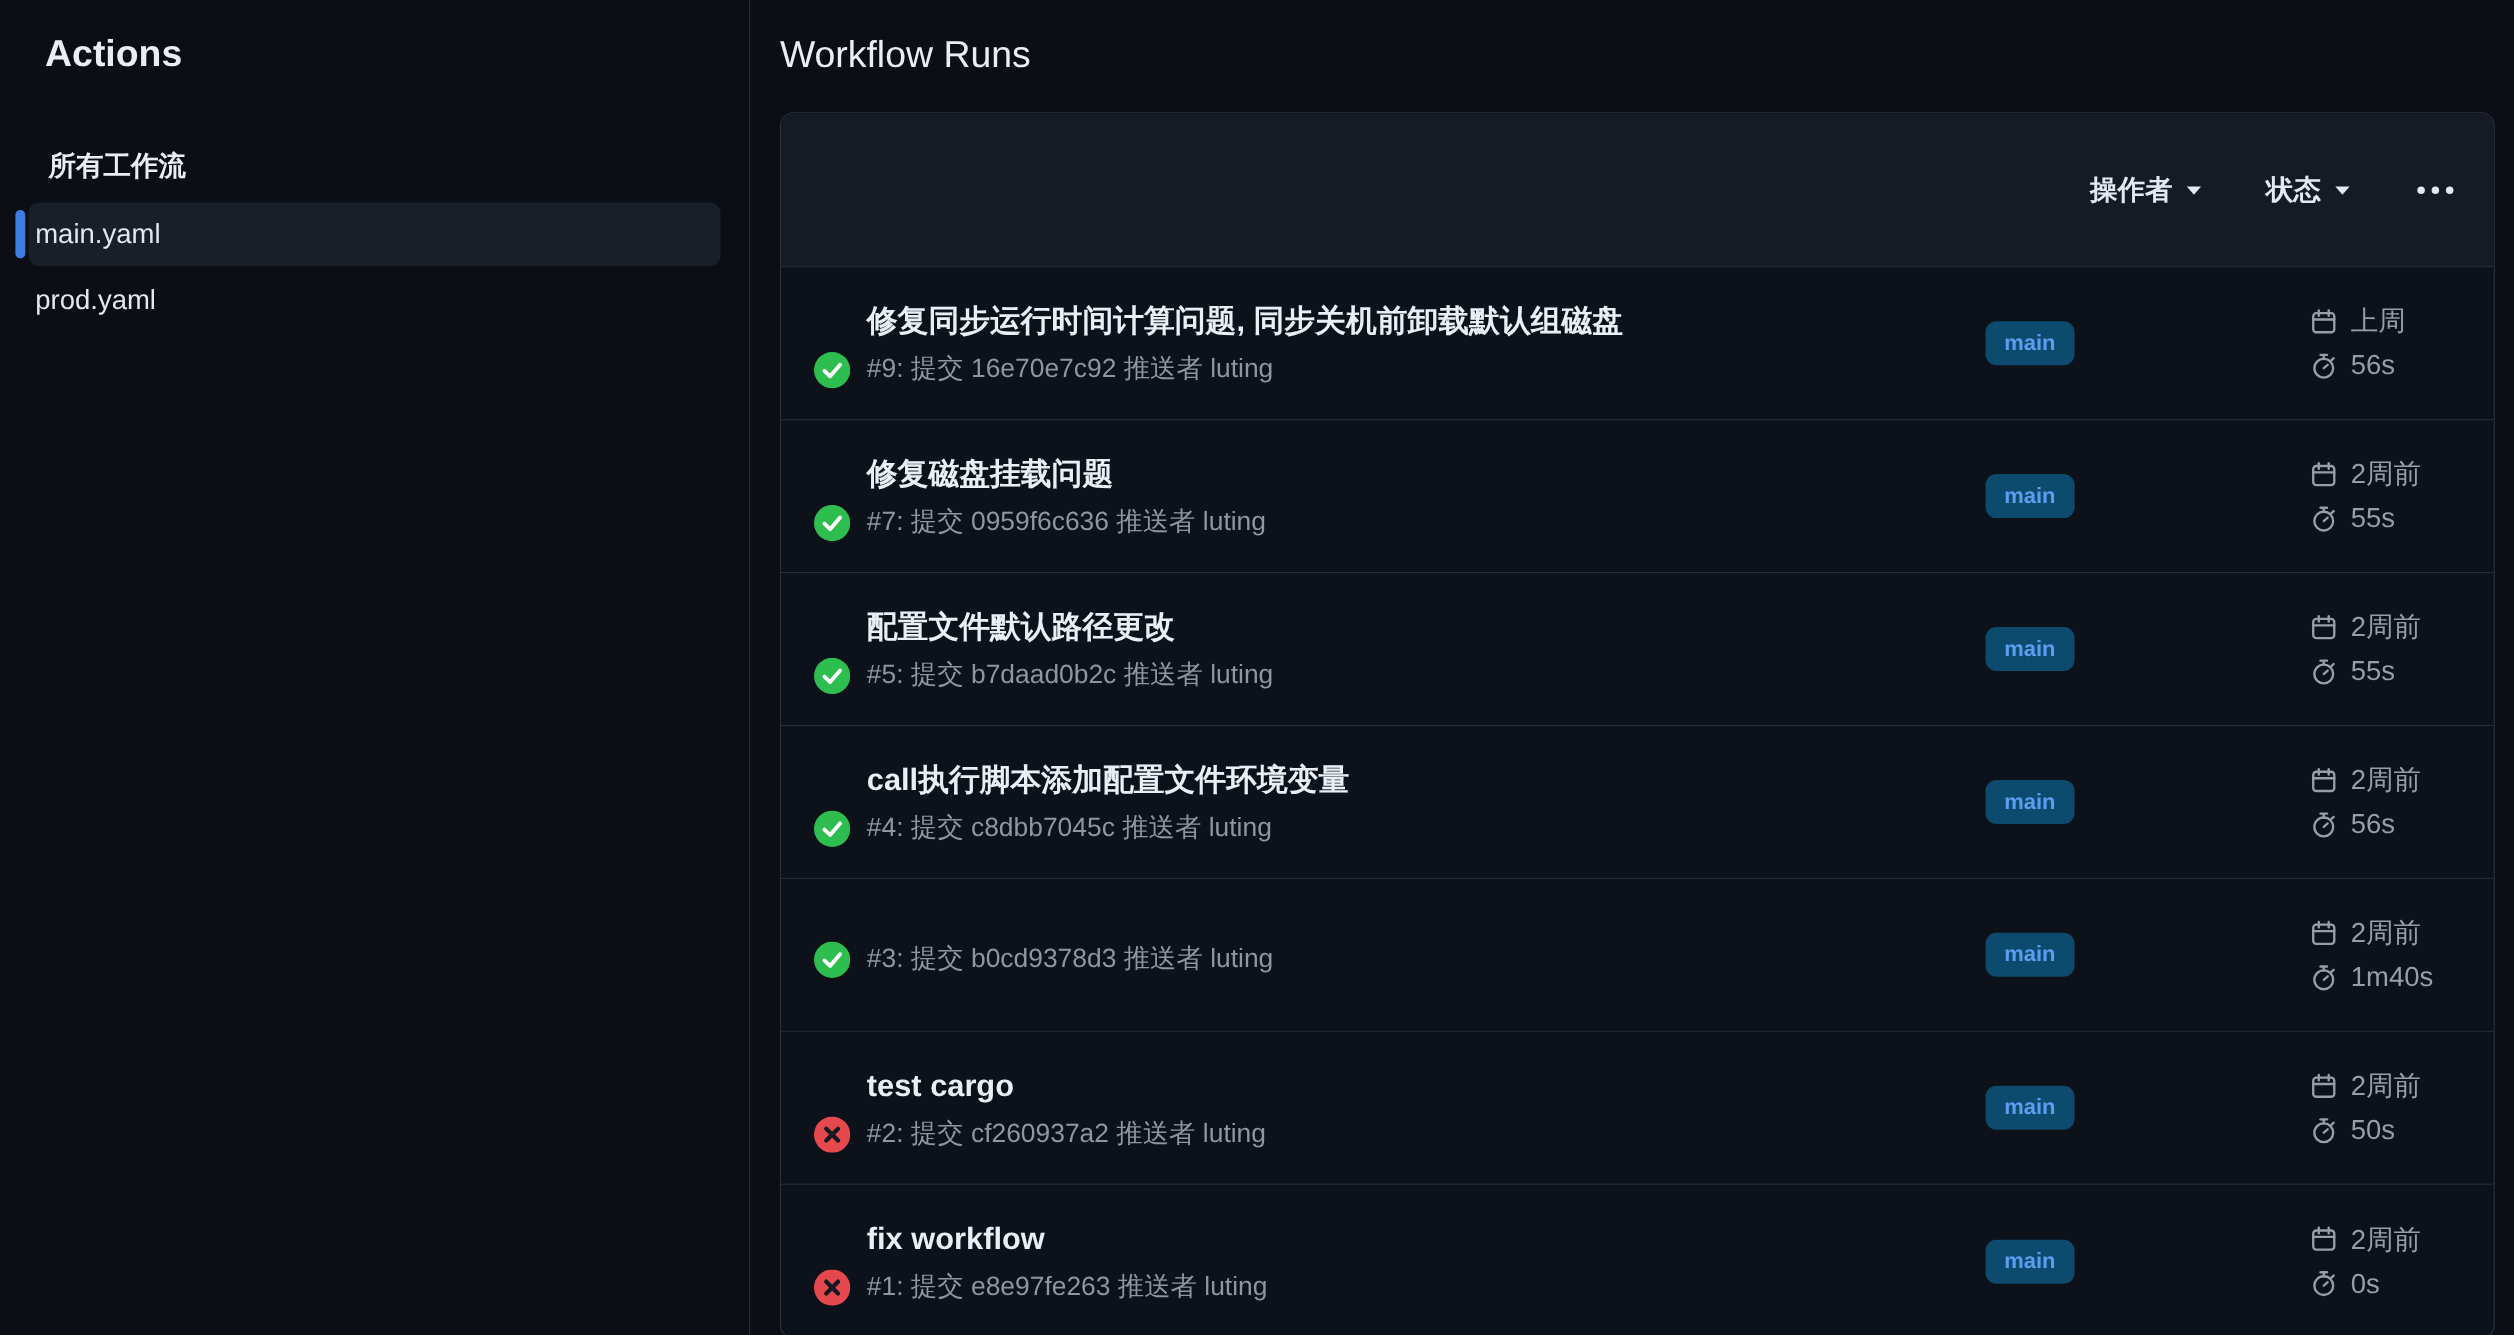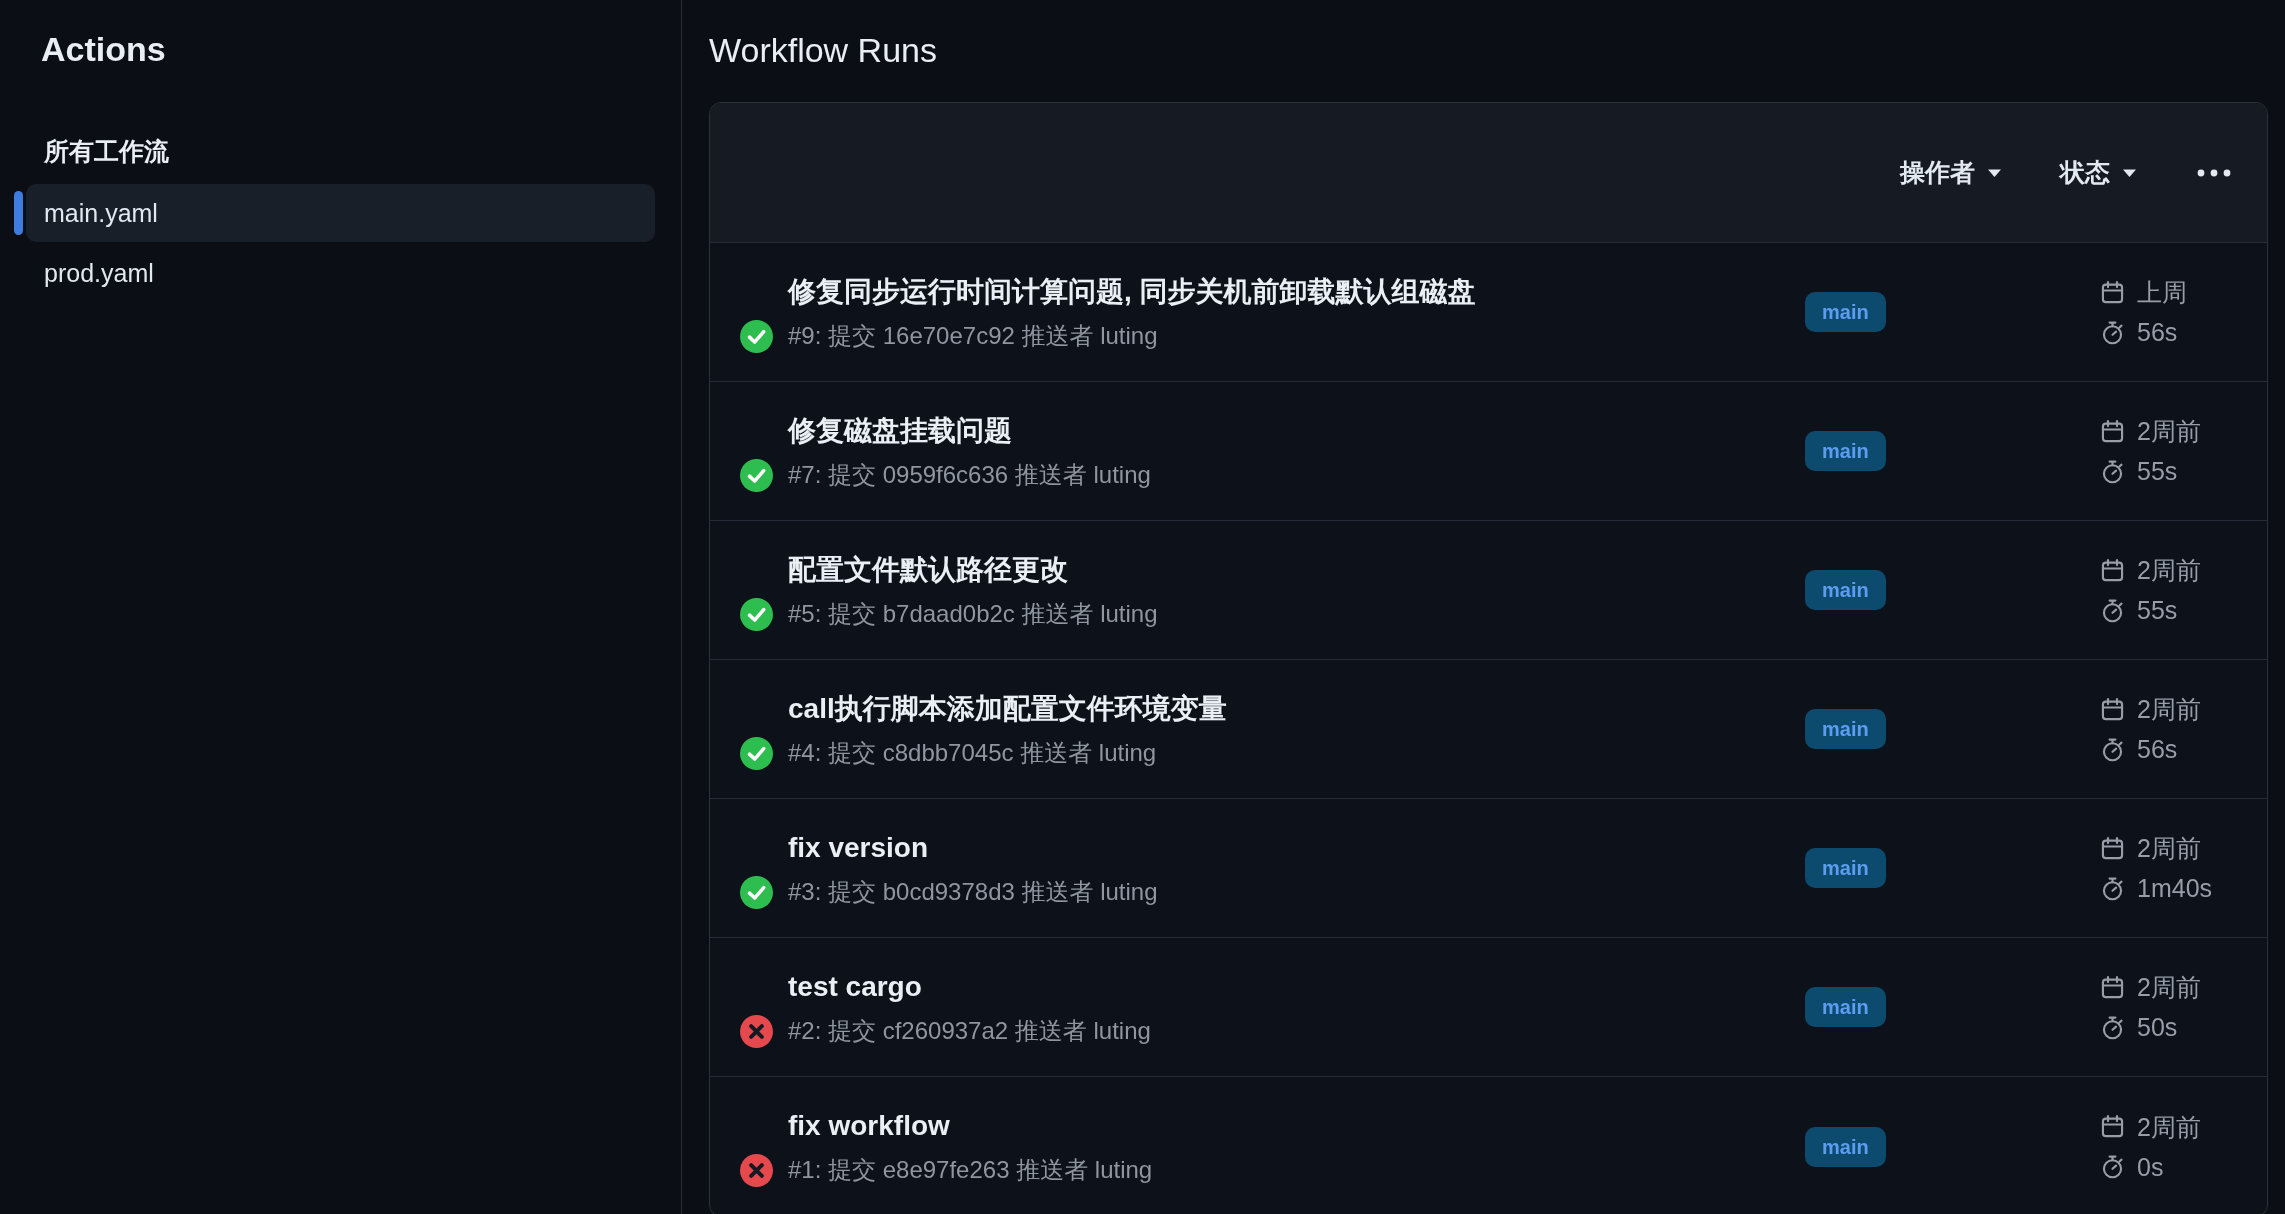--- a/index.html
+++ b/index.html
@@ -38,21 +38,21 @@
     padding: 0 26px;
     display: flex;
     flex-direction: column;
     gap: 2px;
   }
   .wf-item {
     position: relative;
     height: 58px;
     display: flex;
     align-items: center;
-    padding-left: 18px;
+    padding-left: 6px;
     font-size: 25px;
     color: #e2e8ef;
     border-radius: 10px;
     cursor: pointer;
   }
   .wf-item.selected { background: #191f28; }
   .wf-item.selected::before {
     content: "";
     position: absolute;
     left: -12px;
@@ -366,21 +366,20 @@
   <div class="run-row" data-status="success">
     <div class="run-main">
       <span class="status-icon">
         <svg class="icon-success" viewBox="0 0 16 16">
           <circle cx="8" cy="8" r="8" fill="#2ebd4f"></circle>
           <path d="M4.6 8.3 L7.1 10.7 L11.5 5.6" fill="none" stroke="#ffffff" stroke-width="1.7" stroke-linecap="round" stroke-linejoin="round"></path>
         </svg>
 
       </span>
       <div class="run-text">
-        <div class="run-title">fix version</div>
         <div class="run-sub">#3: 提交 b0cd9378d3 推送者 luting</div>
       </div>
     </div>
     <div class="run-badge-col">
       <span class="branch-badge">main</span>
     </div>
     <div class="run-meta">
       <div class="meta-line">
         <svg viewBox="0 0 24 24" fill="none" stroke="#979ea8" stroke-width="1.9" stroke-linecap="round">
           <rect x="3.5" y="5" width="17" height="15.5" rx="2.5"></rect>

